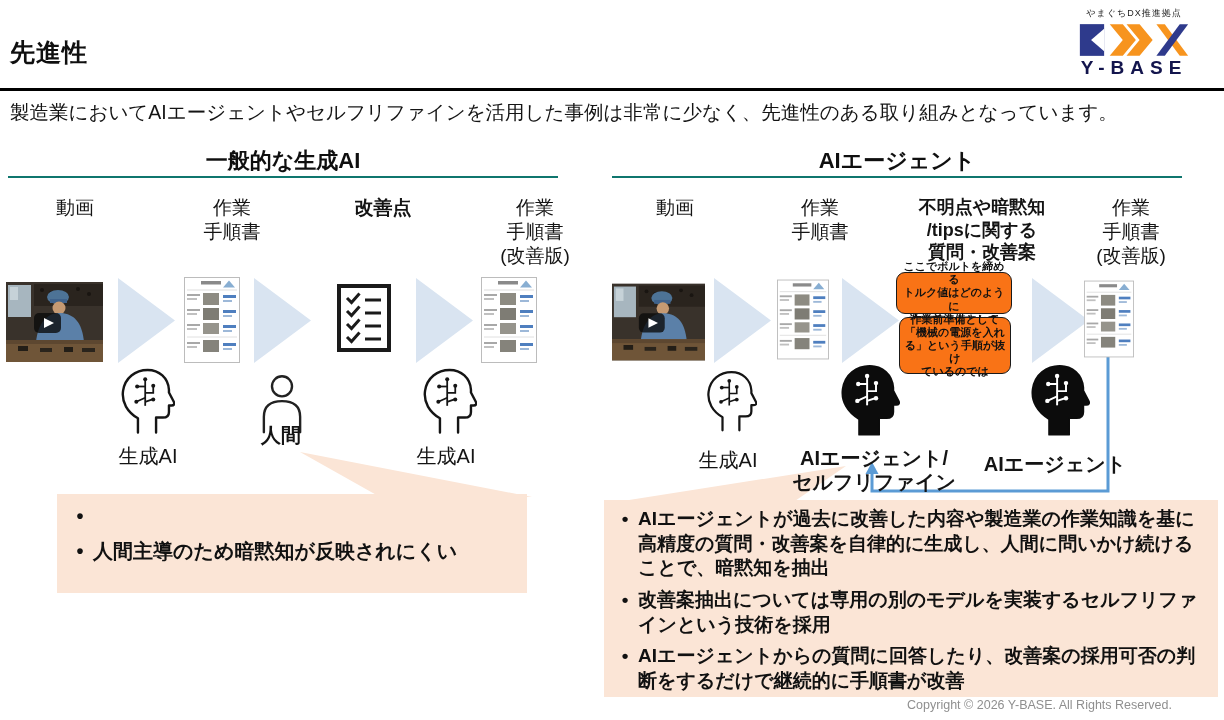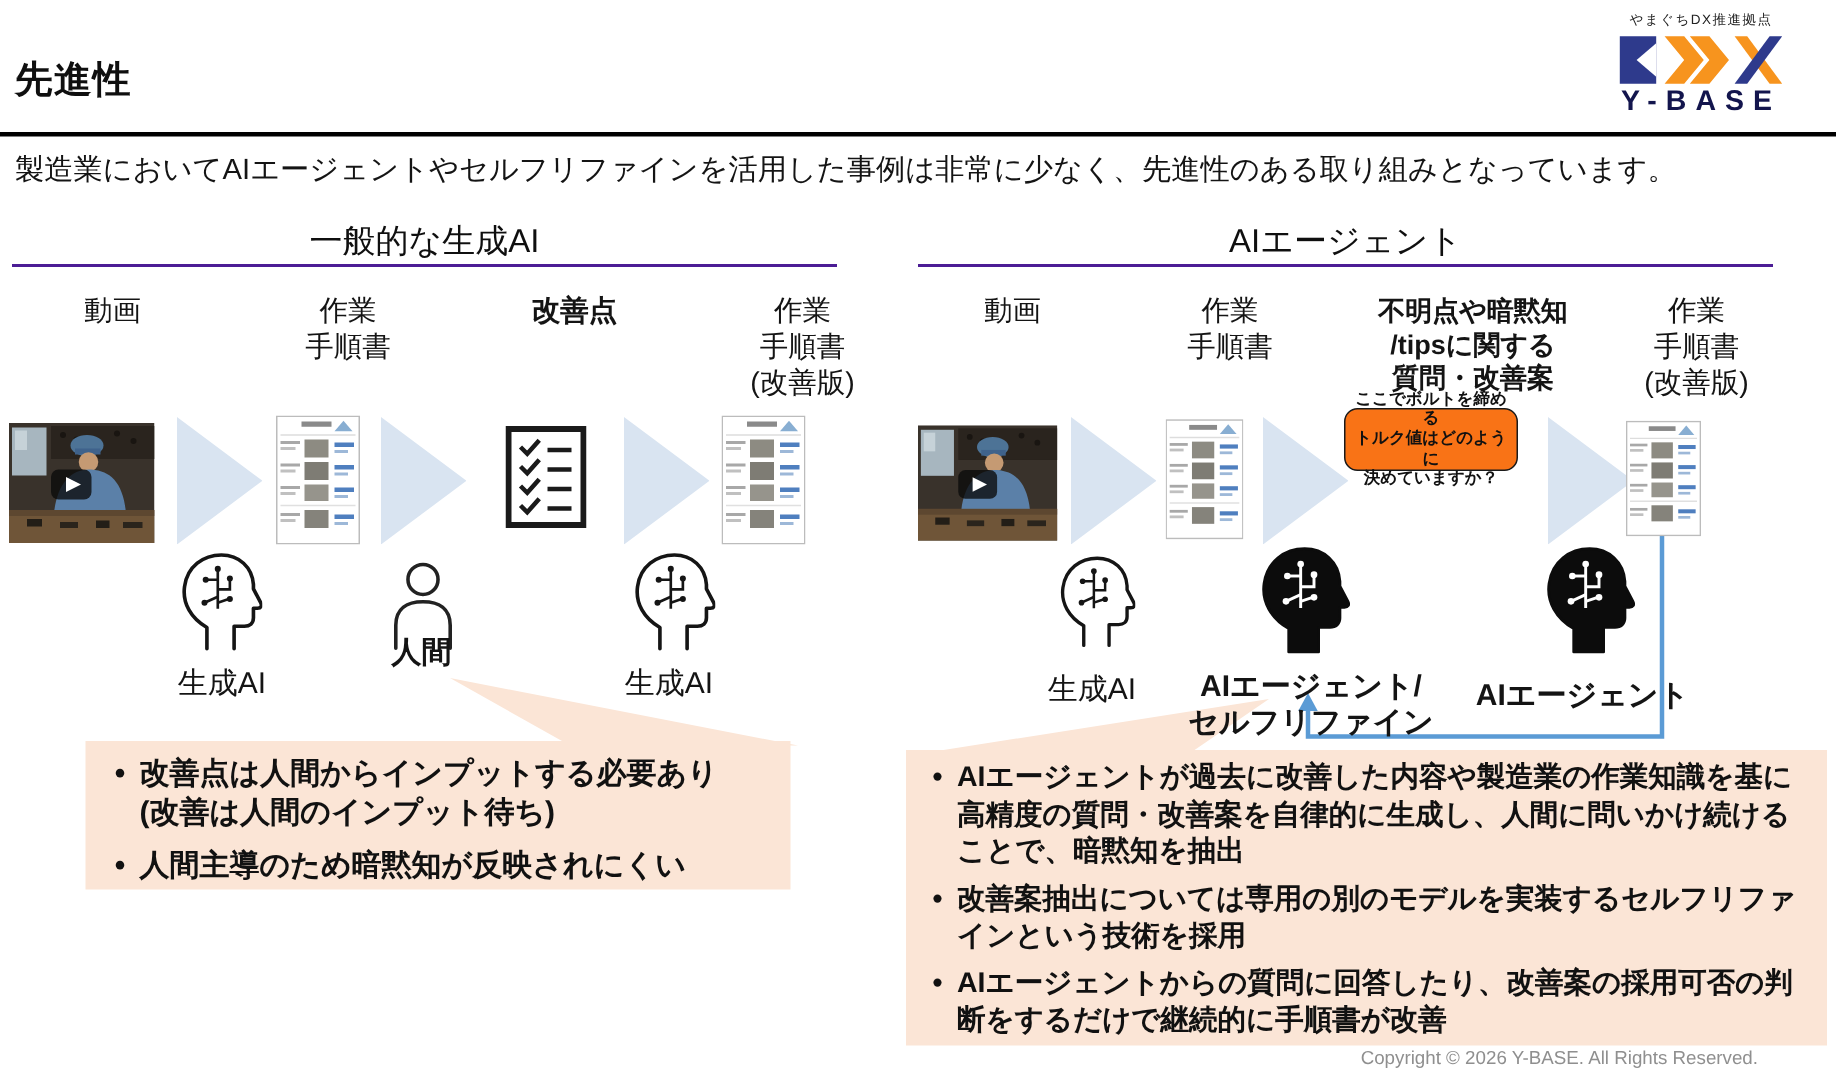--- a/index.html
+++ b/index.html
@@ -11,22 +11,22 @@
   .ml{white-space:pre-line;}
   
   .title{left:10px;top:36px;font-size:25px;font-weight:bold;color:#0f0f0f;letter-spacing:1px;}
   .title-rule{left:0;top:88px;width:1224px;height:3px;background:#000;}
   .subtitle{left:10px;top:99px;width:1190px;font-size:19.5px;color:#141414;}
   .logo{right:14px;top:7px;width:152px;text-align:center;}
   .logo-tagline{font-size:9px;color:#222;letter-spacing:1px;}
   .logo-mark{margin:1px auto 0;display:block;}
   .logo-brand{font-size:19px;font-weight:bold;letter-spacing:6px;color:#13154d;margin-top:-2px;}
   
-  .panel-head{top:146px;height:30px;border-bottom:2px solid #4c1d95;text-align:center;
-    font-size:22px;font-weight:normal;color:#0f0f0f;}
+  .panel-head{top:146px;height:30px;border-bottom:2px solid #0f766e;text-align:center;
+    font-size:22px;font-weight:bold;color:#0f0f0f;}
   .panel-head.left{left:8px;width:550px;}
   .panel-head.right{left:612px;width:570px;}
   
   .stage-label{top:196px;transform:translateX(-50%);text-align:center;font-size:19px;
     line-height:1.25;color:#141414;margin-left:20px;}
   .stage-label.bold{font-weight:bold;}
   .actor-label{transform:translateX(-50%);text-align:center;font-size:20px;line-height:1.2;color:#141414;}
   .actor-label.bold{font-weight:bold;}
   
   .flow-arrow{width:57px;height:85px;background:#D9E4F1;
@@ -231,22 +231,20 @@
       <use href="#sym-ai-head-outline"></use>
     </svg>
   <div class="abs actor-label" style="left:148px;top:444px">生成AI</div>
   <div class="abs actor-label bold" style="left:281px;top:423px">人間</div>
   <div class="abs actor-label" style="left:446px;top:444px">生成AI</div>
 
   <div class="abs note-box note-left">
     <div class="bullets">
       <div class="bullet-row">
           <span class="bullet-dot">•</span>
-        <span class="bullet-text ml">改善点は人間からインプットする必要あり
-(改善は人間のインプット待ち)</span>
         </div>
       <div class="bullet-row">
           <span class="bullet-dot">•</span>
         <span class="bullet-text ml">人間主導のため暗黙知が反映されにくい</span>
         </div>
     </div>
   </div>
 
   <div class="abs stage-label ml" style="left:655px">動画</div>
   <div class="abs stage-label ml" style="left:800px">作業
@@ -262,20 +260,24 @@
       <use href="#sym-video"></use>
     </svg>
   <div class="abs flow-arrow" style="left:714px;top:278px"></div>
   <svg class="abs" style="left:777px;top:277px" width="52" height="85">
       <use href="#sym-doc"></use>
     </svg>
   <div class="abs flow-arrow" style="left:842px;top:278px"></div>
   <div class="abs callout ml" style="left:896px;top:272px;width:116px;height:42px">ここでボルトを締める
 トルク値はどのように
 決めていますか？</div>
+  <div class="abs callout ml" style="left:899px;top:317px;width:112px;height:57px">作業前準備として
+「機械の電源を入れ
+る」という手順が抜け
+ているのでは</div>
   <div class="abs flow-arrow" style="left:1032px;top:278px"></div>
   <svg class="abs" style="left:1084px;top:278px" width="50" height="82">
       <use href="#sym-doc"></use>
     </svg>
 
   <svg class="abs" style="left:703px;top:370px" width="54" height="62">
       <use href="#sym-ai-head-outline"></use>
     </svg>
   <svg class="abs" style="left:836px;top:364px" width="64" height="72">
       <use href="#sym-ai-head-filled"></use>

